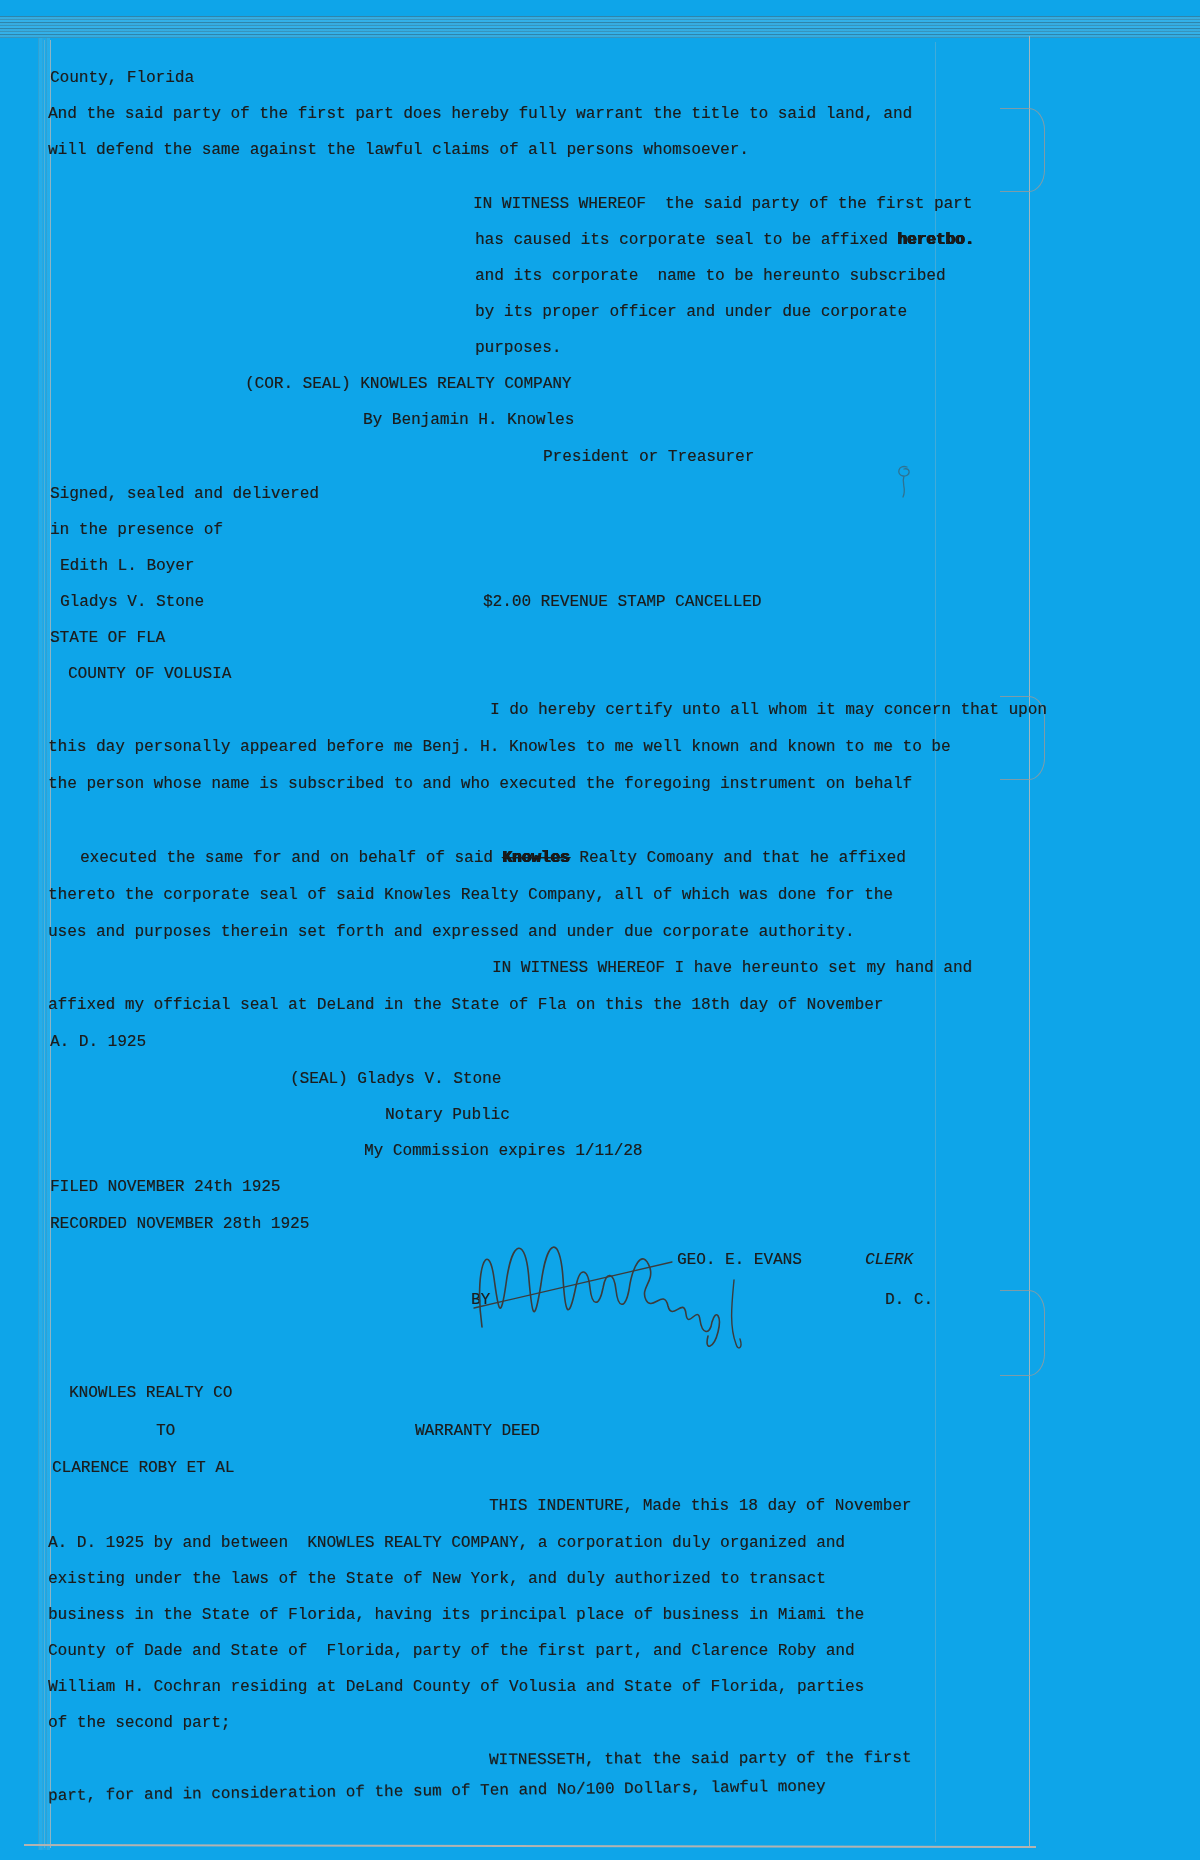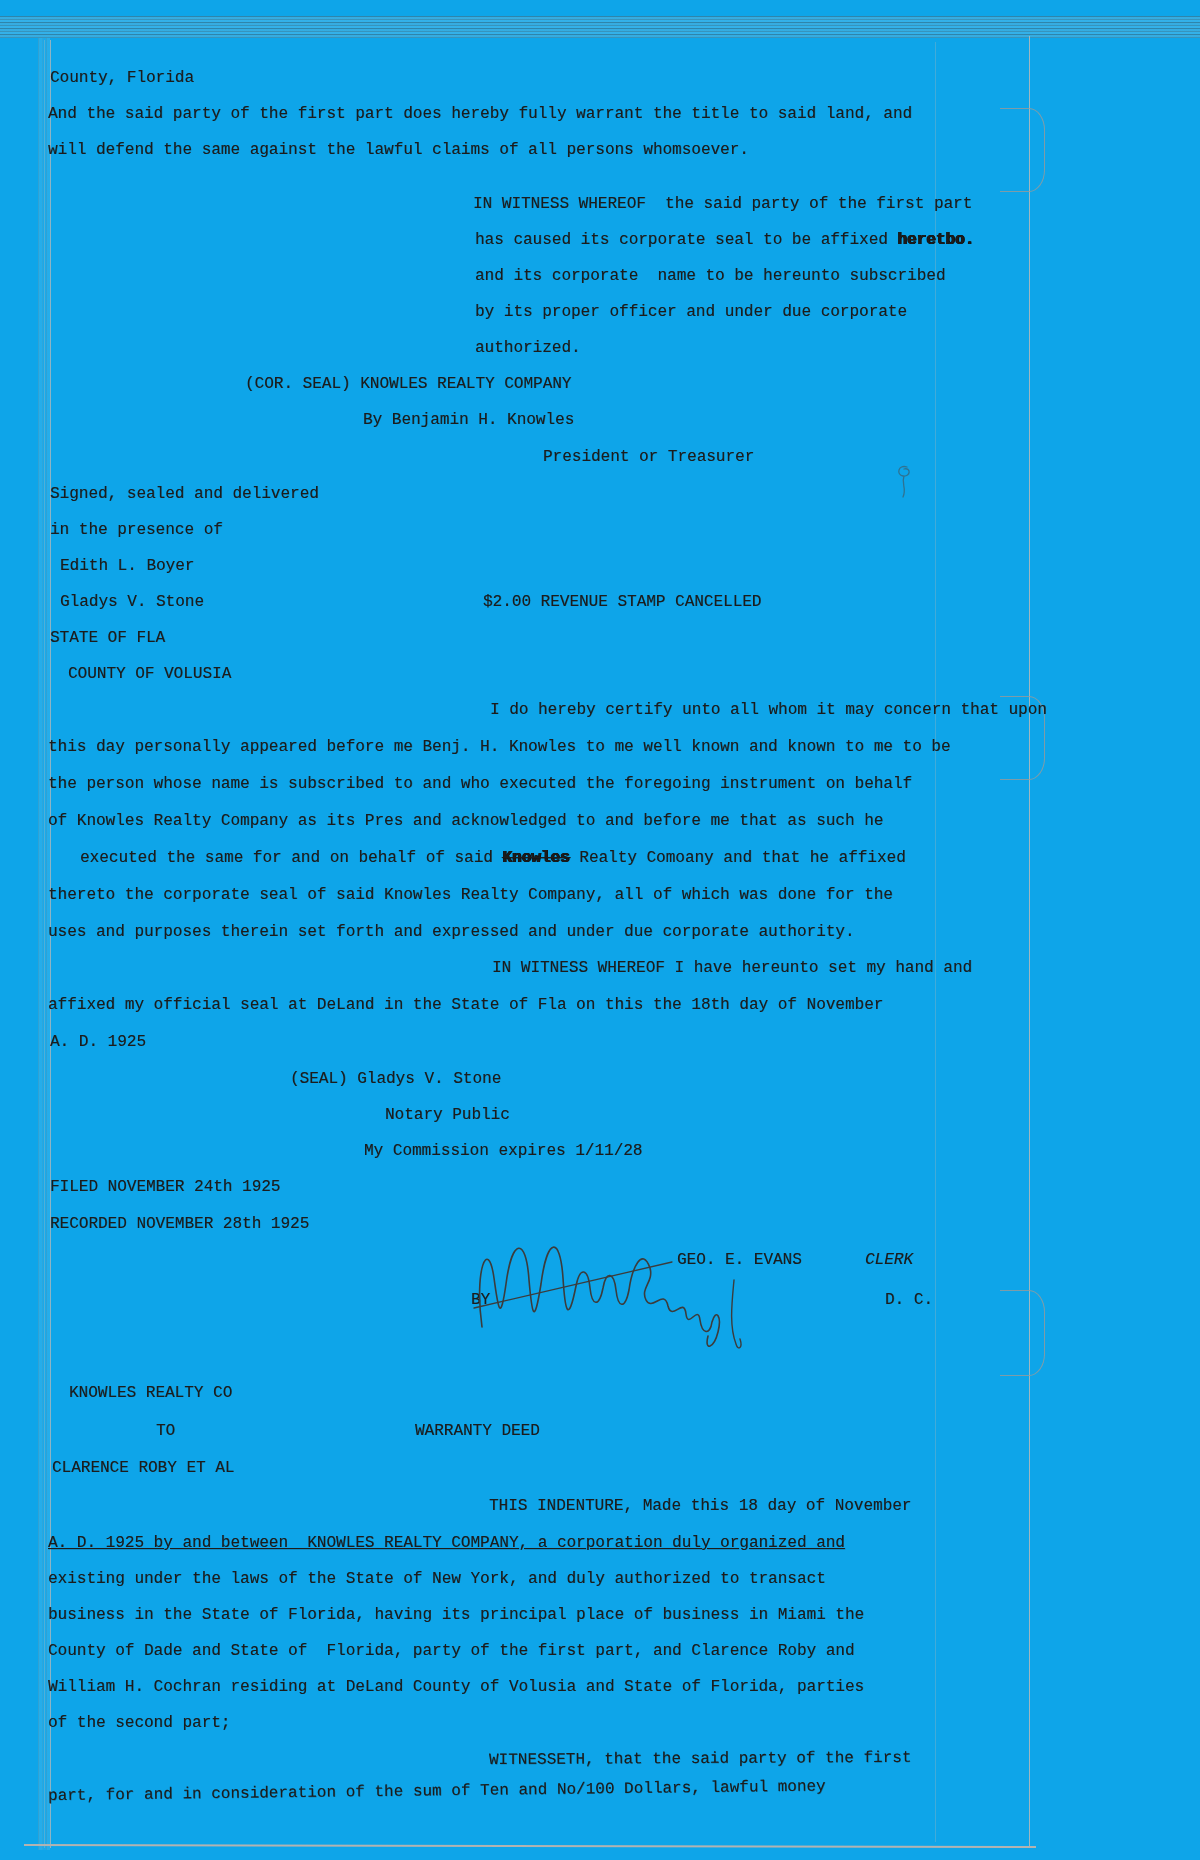--- a/index.html
+++ b/index.html
@@ -71,21 +71,21 @@
   <div class="bracket" style="top:1290px;height:84px;"></div>
 
   <div class="tl" style="left:50px;top:68px;">County, Florida</div>
   <div class="tl" style="left:48px;top:104px;">And the said party of the first part does hereby fully warrant the title to said land, and</div>
   <div class="tl" style="left:48px;top:140px;">will defend the same against the lawful claims of all persons whomsoever.</div>
 
   <div class="tl" style="left:473px;top:194px;">IN WITNESS WHEREOF  the said party of the first part</div>
   <div class="tl" style="left:475px;top:230px;"><span>has caused its corporate seal to be affixed </span><span class="ov">heretbo.</span></div>
   <div class="tl" style="left:475px;top:266px;">and its corporate  name to be hereunto subscribed</div>
   <div class="tl" style="left:475px;top:302px;">by its proper officer and under due corporate</div>
-  <div class="tl" style="left:475px;top:338px;">authorized.</div>
+  <div class="tl" style="left:475px;top:338px;">purposes.</div>
 
   <div class="tl" style="left:245px;top:374px;">(COR. SEAL) KNOWLES REALTY COMPANY</div>
   <div class="tl" style="left:363px;top:410px;">By Benjamin H. Knowles</div>
   <div class="tl" style="left:543px;top:447px;">President or Treasurer</div>
 
   <svg class="sig-svg" style="left:893px;top:462px;opacity:0.55;" width="24" height="38" viewBox="0 0 24 38">
     <path d="M14,5 C5,2 3,13 10,14 C18,15 18,5 11,7 M11,14 C8,22 14,26 10,35" fill="none" stroke="#4a4a4a" stroke-width="1.3" stroke-linecap="round"></path>
   </svg>
 
   <div class="tl" style="left:50px;top:484px;">Signed, sealed and delivered</div>
@@ -93,21 +93,20 @@
   <div class="tl" style="left:60px;top:556px;">Edith L. Boyer</div>
   <div class="tl" style="left:60px;top:592px;">Gladys V. Stone</div>
   <div class="tl" style="left:483px;top:592px;">$2.00 REVENUE STAMP CANCELLED</div>
 
   <div class="tl" style="left:50px;top:628px;">STATE OF FLA</div>
   <div class="tl" style="left:50px;top:664px;padding-left:18px;">COUNTY OF VOLUSIA</div>
 
   <div class="tl" style="left:490px;top:700px;">I do hereby certify unto all whom it may concern that upon</div>
   <div class="tl" style="left:48px;top:737px;">this day personally appeared before me Benj. H. Knowles to me well known and known to me to be</div>
   <div class="tl" style="left:48px;top:774px;">the person whose name is subscribed to and who executed the foregoing instrument on behalf</div>
-  <div class="tl" style="left:48px;top:811px;">of Knowles Realty Company as its Pres and acknowledged to and before me that as such he</div>
   <div class="tl" style="left:48px;top:848px;margin-left:32px;"><span>executed the same for and on behalf of said </span><span class="ov strike">Knowles</span><span> Realty Comoany and that he affixed</span></div>
   <div class="tl" style="left:48px;top:885px;">thereto the corporate seal of said Knowles Realty Company, all of which was done for the</div>
   <div class="tl" style="left:48px;top:922px;">uses and purposes therein set forth and expressed and under due corporate authority.</div>
   <div class="tl" style="left:492px;top:958px;">IN WITNESS WHEREOF I have hereunto set my hand and</div>
   <div class="tl" style="left:48px;top:995px;">affixed my official seal at DeLand in the State of Fla on this the 18th day of November</div>
   <div class="tl" style="left:50px;top:1032px;">A. D. 1925</div>
 
   <div class="tl" style="left:290px;top:1069px;">(SEAL) Gladys V. Stone</div>
   <div class="tl" style="left:385px;top:1105px;">Notary Public</div>
   <div class="tl" style="left:364px;top:1141px;">My Commission expires 1/11/28</div>
@@ -124,21 +123,21 @@
     <path d="M12,86 L210,40" fill="none" stroke="#3c3c3c" stroke-width="1.3" stroke-linecap="round"></path>
     <path d="M272,58 C270,80 267,104 274,122 M274,122 C276,129 281,126 278,117" fill="none" stroke="#3c3c3c" stroke-width="1.4" stroke-linecap="round"></path>
   </svg>
 
   <div class="tl" style="left:52px;top:1383px;padding-left:17px;">KNOWLES REALTY CO</div>
   <div class="tl" style="left:156px;top:1421px;">TO</div>
   <div class="tl" style="left:415px;top:1421px;">WARRANTY DEED</div>
   <div class="tl" style="left:52px;top:1458px;">CLARENCE ROBY ET AL</div>
 
   <div class="tl" style="left:489px;top:1496px;">THIS INDENTURE, Made this 18 day of November</div>
-  <div class="tl" style="left:48px;top:1533px;text-decoration:underline;">A. D. 1925 by and between  KNOWLES REALTY COMPANY, a corporation duly organized and</div>
+  <div class="tl" style="left:48px;top:1533px;">A. D. 1925 by and between  KNOWLES REALTY COMPANY, a corporation duly organized and</div>
   <div class="tl" style="left:48px;top:1569px;">existing under the laws of the State of New York, and duly authorized to transact</div>
   <div class="tl" style="left:48px;top:1605px;">business in the State of Florida, having its principal place of business in Miami the</div>
   <div class="tl" style="left:48px;top:1641px;font-family:Liberation Mono, monospace;">County of Dade and State of  Florida, party of the first part, and Clarence Roby and</div>
   <div class="tl" style="left:48px;top:1677px;">William H. Cochran residing at DeLand County of Volusia and State of Florida, parties</div>
   <div class="tl" style="left:48px;top:1713px;">of the second part;</div>
   <div class="tl tilt-sm" style="left:489px;top:1750px;">WITNESSETH, that the said party of the first</div>
   <div class="tl tilt" style="left:48px;top:1786px;">part, for and in consideration of the sum of Ten and No/100 Dollars, lawful money</div>
 
 </div>
 

